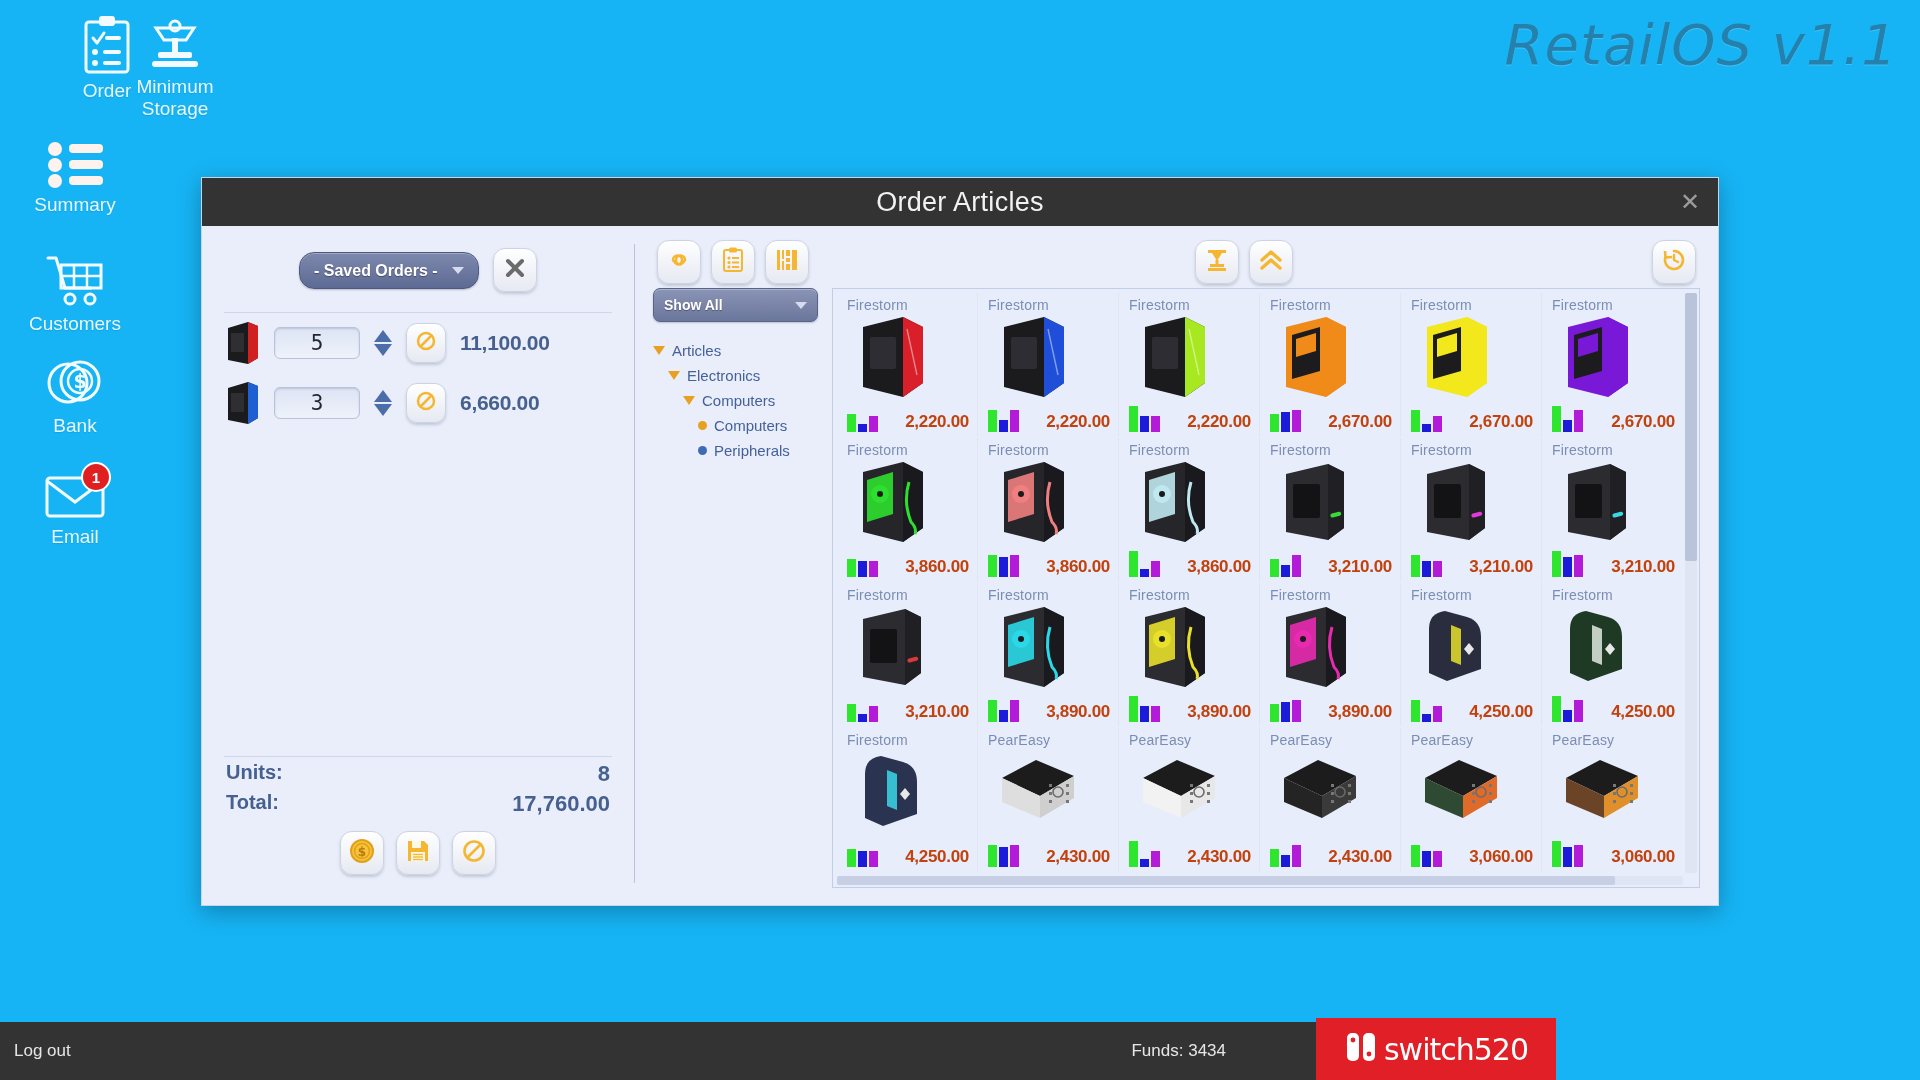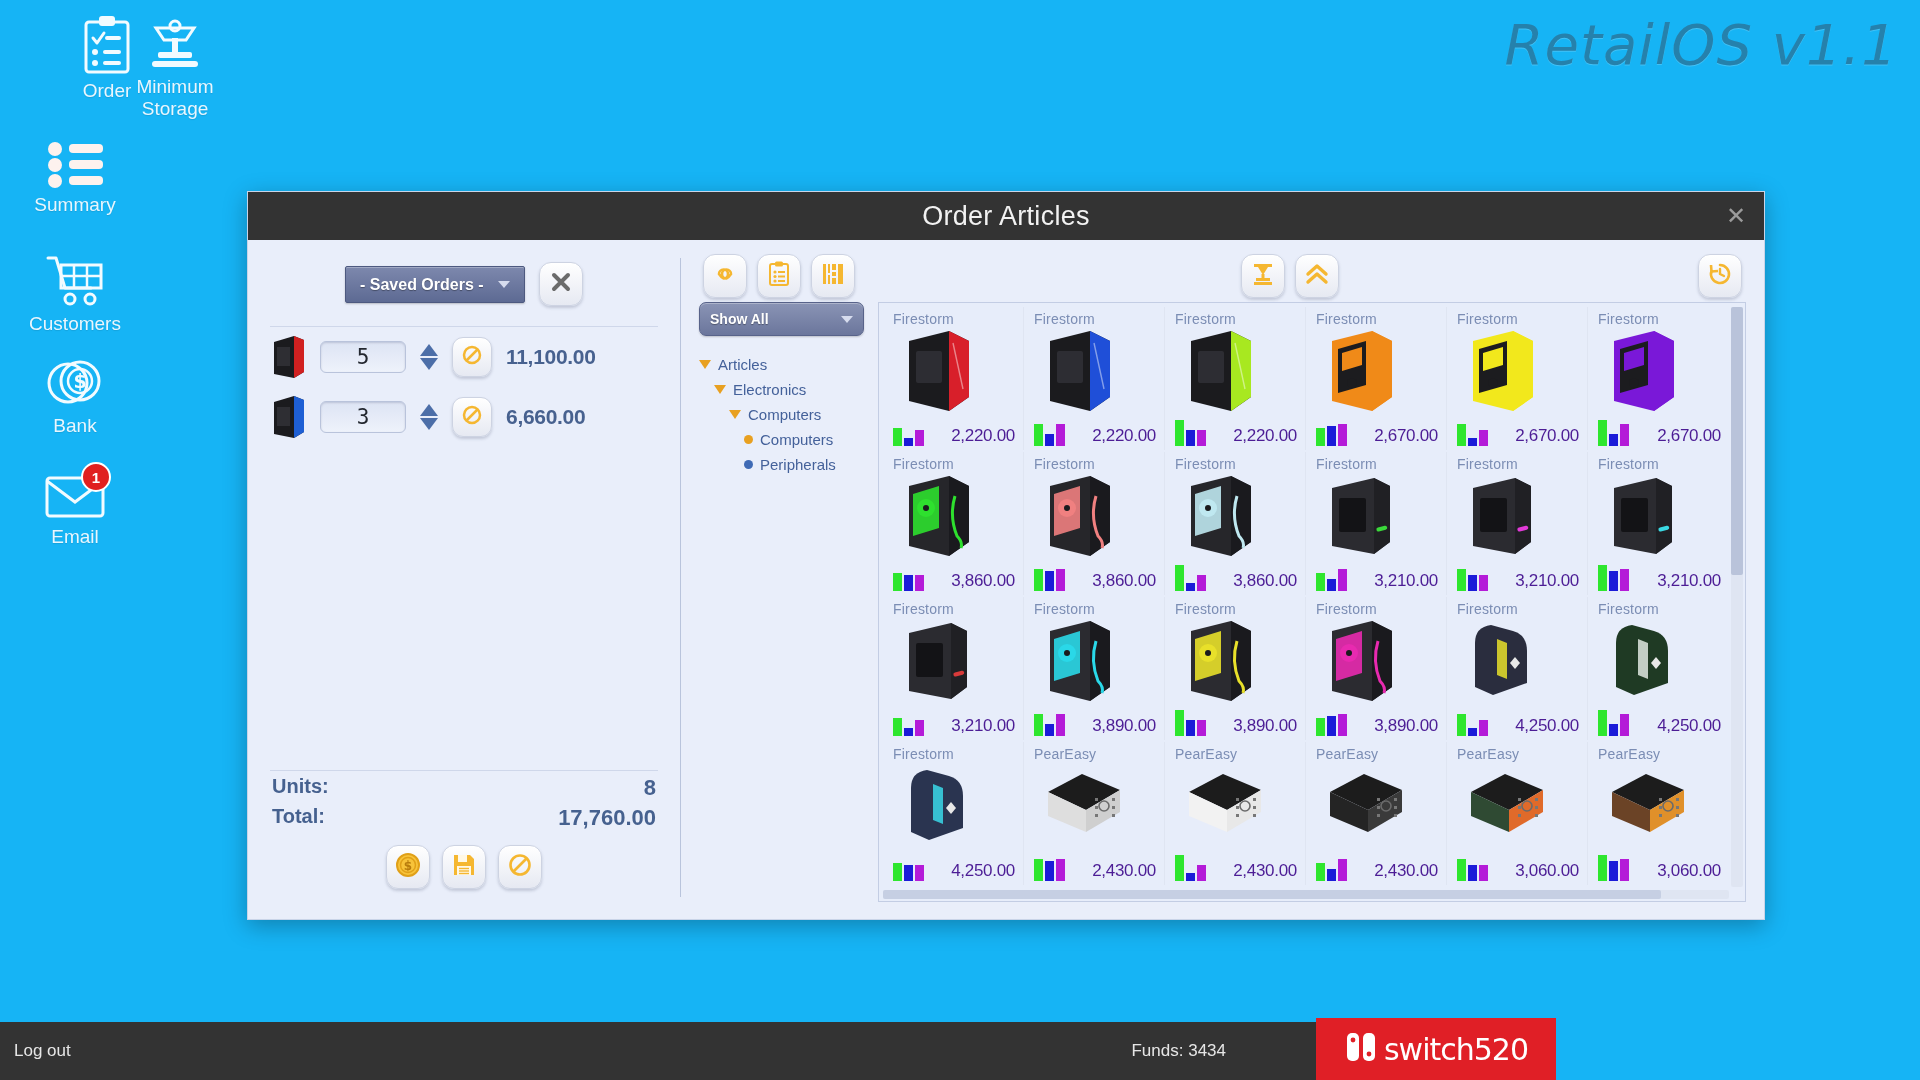--- a/index.html
+++ b/index.html
@@ -26,44 +26,43 @@
   #brand{
     position:absolute;right:22px;top:12px;
     font-size:56px;font-style:italic;font-weight:300;
     color:#2C6E90;opacity:.72;letter-spacing:1px;
     font-family:"DejaVu Sans",sans-serif;
     text-shadow:0 1px 0 rgba(255,255,255,.25);
   }
 
   
   #dialog{
-    position:absolute;left:201px;top:191px;width:1516px;height:727px;
+    position:absolute;left:201px;top:177px;width:1516px;height:727px;
     background:#E9EEFA;border:1px solid #c9d4e8;
     box-shadow:0 6px 22px rgba(0,0,0,.28);
-    margin-left:46px;
   }
   #dialog-titlebar{
     height:48px;background:#333333;position:relative;
     display:flex;align-items:center;justify-content:center;
   }
   #dialog-title{color:#f2f2f2;font-size:27px;font-weight:400;letter-spacing:.3px;}
   #dialog-close{
     position:absolute;right:18px;top:50%;transform:translateY(-50%);
     color:#9b9b9b;font-size:24px;cursor:pointer;line-height:1;
     font-family:"DejaVu Sans",sans-serif;
   }
   #dialog-body{display:flex;height:679px;}
 
   
   #cart-pane{width:432px;position:relative;padding:0;}
   #cart-top{display:flex;align-items:center;justify-content:center;gap:14px;padding:22px 0 14px 0;}
 
   .dropdown{
     background:linear-gradient(#7d88ad,#5d6a93);
-    border:1px solid #4d5980;border-radius:2px;
+    border:1px solid #4d5980;border-radius:15px;
     color:#ffffff;font-size:16px;font-weight:bold;
     padding:9px 14px;width:150px;height:17px;line-height:17px;
     display:flex;align-items:center;justify-content:space-between;
     box-shadow:inset 0 1px 0 rgba(255,255,255,.28),0 1px 2px rgba(0,0,0,.22);
     cursor:pointer;text-shadow:0 1px 1px rgba(0,0,0,.35);
   }
   .dd-caret{width:0;height:0;border-left:6px solid transparent;border-right:6px solid transparent;border-top:7px solid #d6dcee;margin-left:6px;}
 
   .rnd-btn{
     width:42px;height:42px;border-radius:12px;
@@ -138,21 +137,21 @@
   .card{position:relative;padding:4px 6px 0 8px;border-right:1px solid #dfe5f2;}
   .card:nth-child(6n){border-right:none;}
   .card-brand{font-size:14px;color:#7b8db4;letter-spacing:.2px;}
   .card-art{height:92px;position:relative;}
   .card-bottom{position:absolute;left:8px;right:8px;bottom:4px;display:flex;align-items:flex-end;}
   .bars{display:flex;align-items:flex-end;gap:2px;height:26px;}
   .bars i{display:block;width:9px;}
   .bars .g{background:#2ee62e;}
   .bars .b{background:#1b1bd8;}
   .bars .p{background:#b41bd8;}
-  .card-price{margin-left:auto;font-size:17px;color:#4c1d95;font-weight:normal;letter-spacing:-.3px;}
+  .card-price{margin-left:auto;font-size:17px;color:#c2410c;font-weight:bold;letter-spacing:-.3px;}
 
   
   #grid-scroll{position:absolute;right:2px;top:4px;width:12px;bottom:14px;background:#dfe5f2;border-radius:2px;}
   #grid-thumb{position:absolute;left:0;top:0;width:12px;height:268px;background:#b9c3da;border-radius:2px;}
   #grid-hscroll{position:absolute;left:4px;right:16px;bottom:2px;height:9px;background:#dfe5f2;border-radius:2px;}
   #grid-hthumb{position:absolute;left:0;top:0;height:9px;width:92%;background:#c6cfe3;border-radius:2px;}
 
   
   #statusbar{
     position:absolute;left:0;bottom:0;width:1556px;height:58px;

